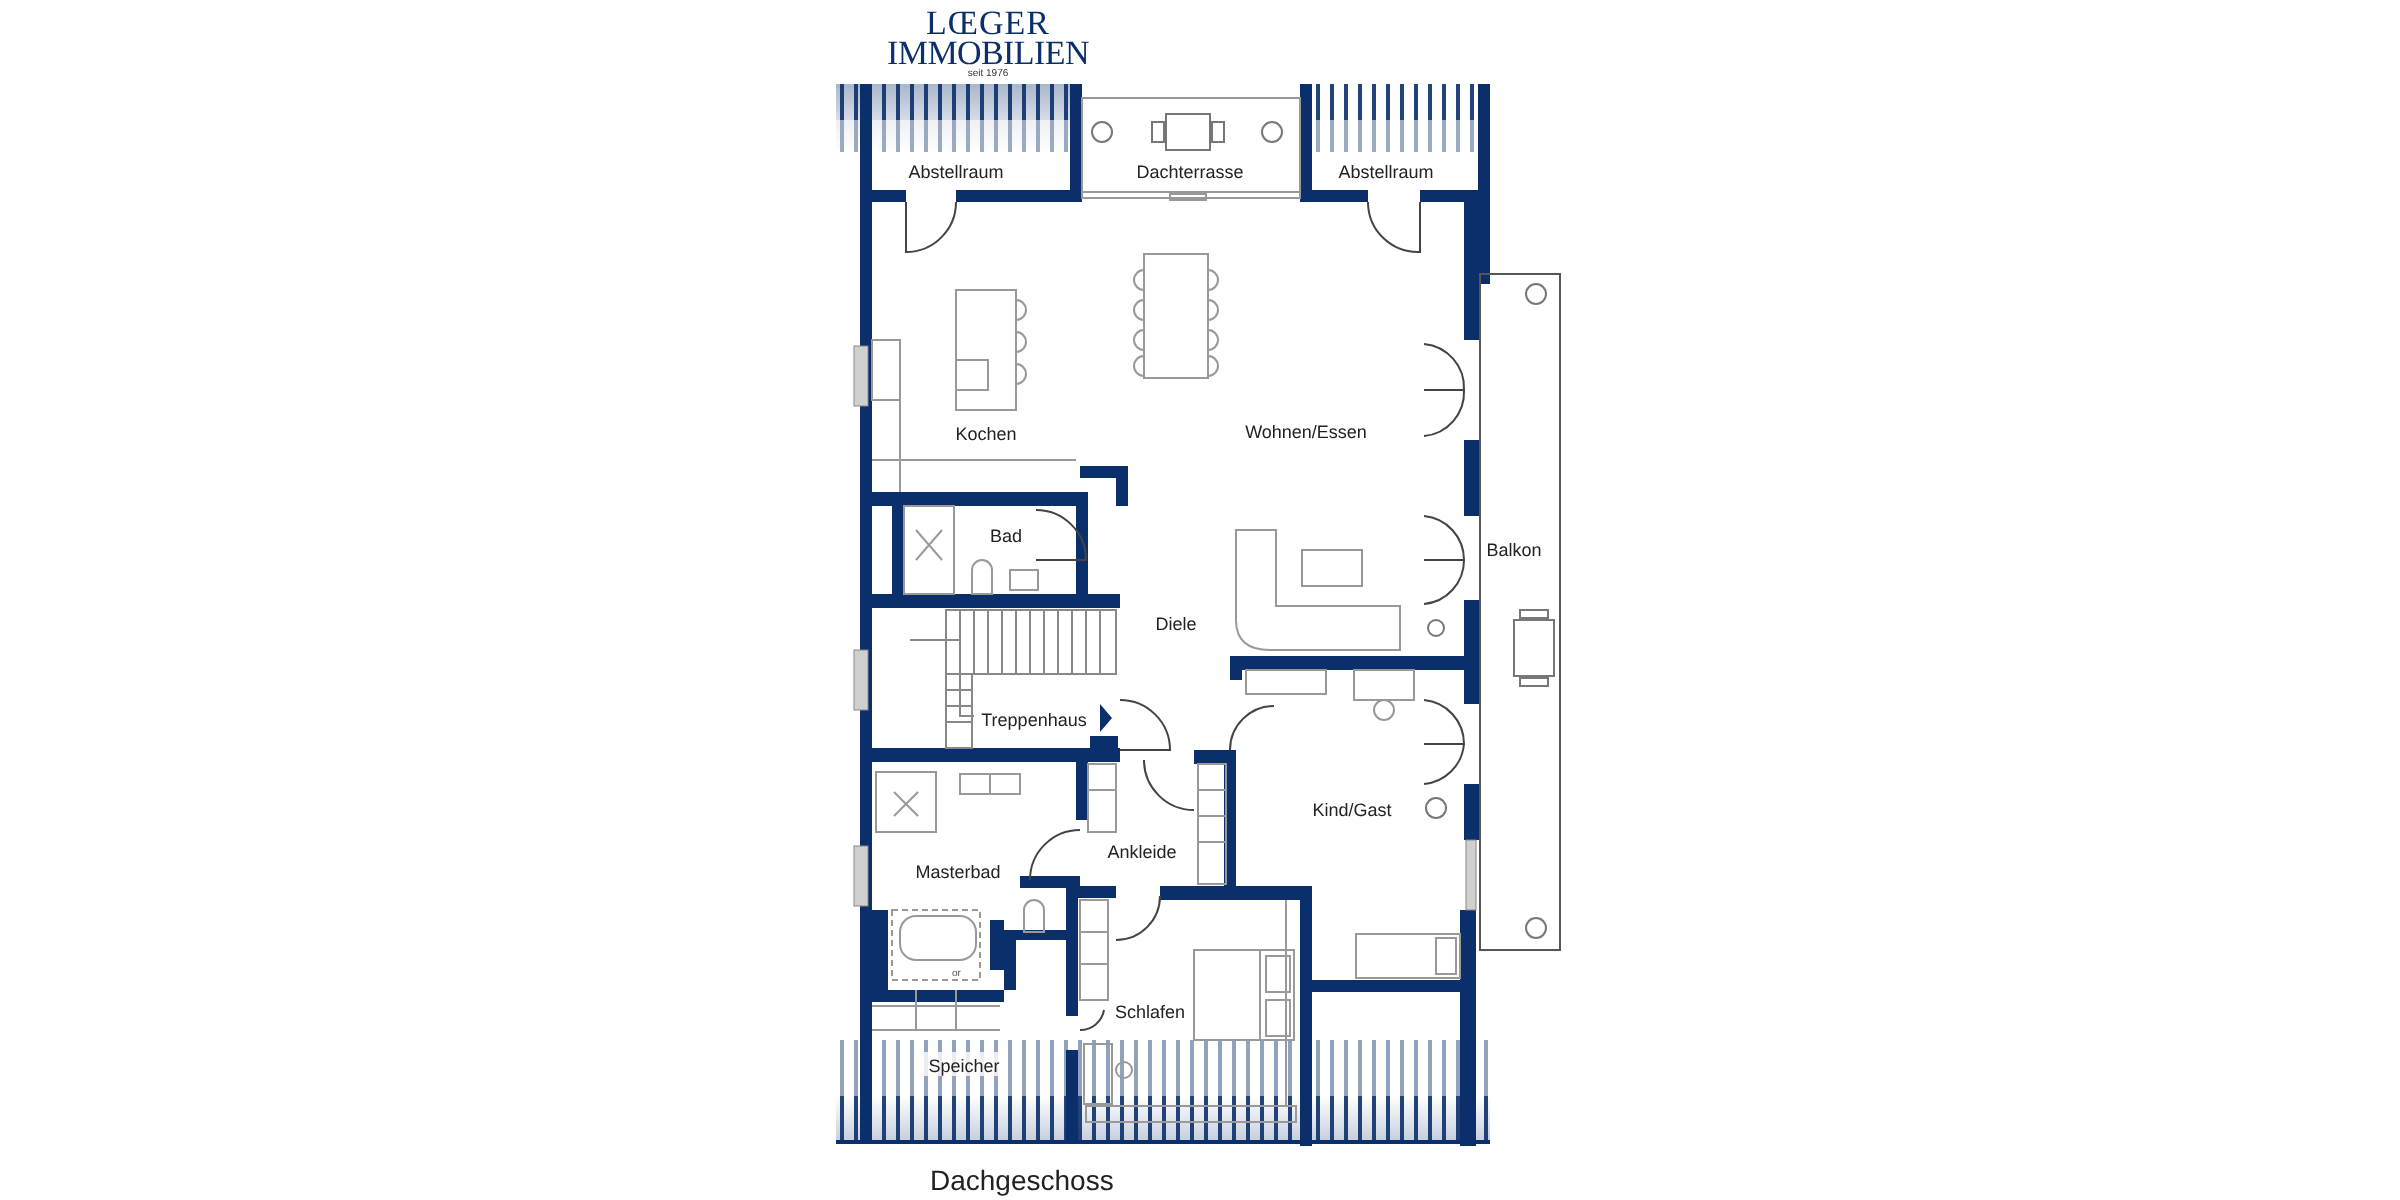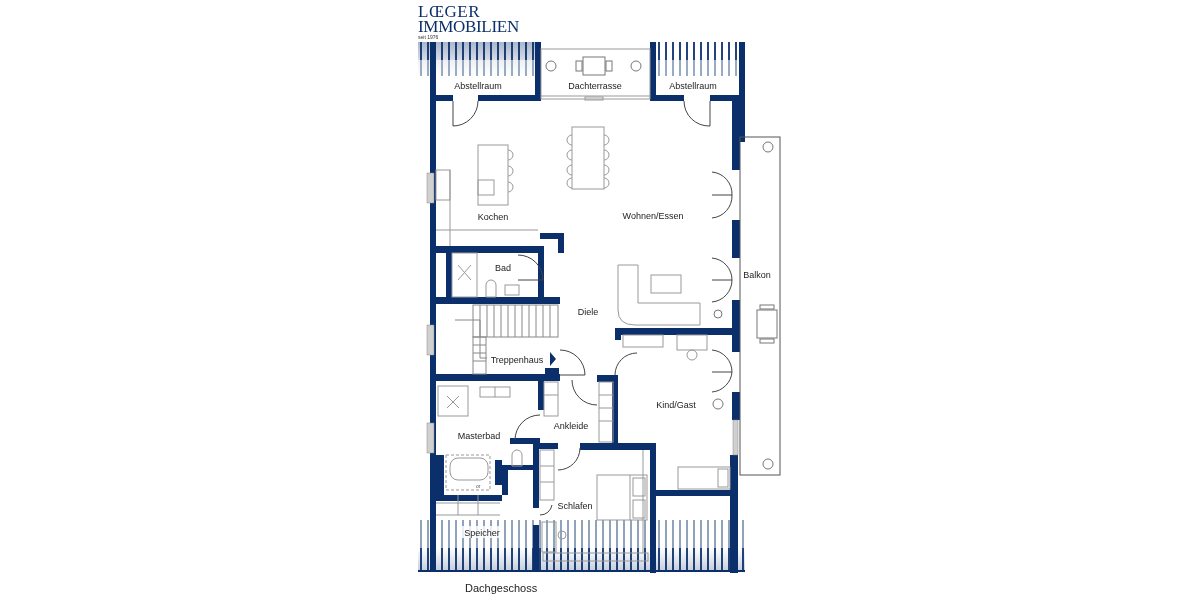--- a/index.html
+++ b/index.html
@@ -1,22 +1,22 @@
 <!DOCTYPE html>
 <html><head>
 <meta charset="utf-8">
 <style>
   html, body { margin:0; padding:0; background:#ffffff; }
   body { width:1200px; height:600px; position:relative; overflow:hidden; font-family:"Liberation Sans", sans-serif; }
   #plan { position:absolute; left:0; top:0; width:1200px; height:600px; }
-  .logo { position:absolute; left:418px; top:4px; width:120px; text-align:left; color:#0b2f6b; font-family:"Liberation Serif", serif; line-height:15px; }
+  .logo { position:absolute; left:434px; top:4px; width:120px; text-align:center; color:#0b2f6b; font-family:"Liberation Serif", serif; line-height:15px; }
   .logo .l1 { font-size:17px; letter-spacing:0.5px; display:block; }
   .logo .l2 { font-size:17px; letter-spacing:-0.3px; display:block; }
   .logo .l3 { font-size:5px; font-family:"Liberation Sans", sans-serif; display:block; line-height:6px; color:#333; }
-  .caption { position:absolute; left:417px; top:582px; font-size:11px; color:#222;padding-left:48px; }
+  .caption { position:absolute; left:417px; top:582px; font-size:14px; color:#222;padding-left:48px; }
   .rl { font-family:"Liberation Sans", sans-serif; font-size:9px; fill:#222; }
 </style>
 </head>
 <body>
 
 <div class="logo">
   <span class="l1">LŒGER</span>
   <span class="l2">IMMOBILIEN</span>
   <span class="l3">seit 1976</span>
 </div>

